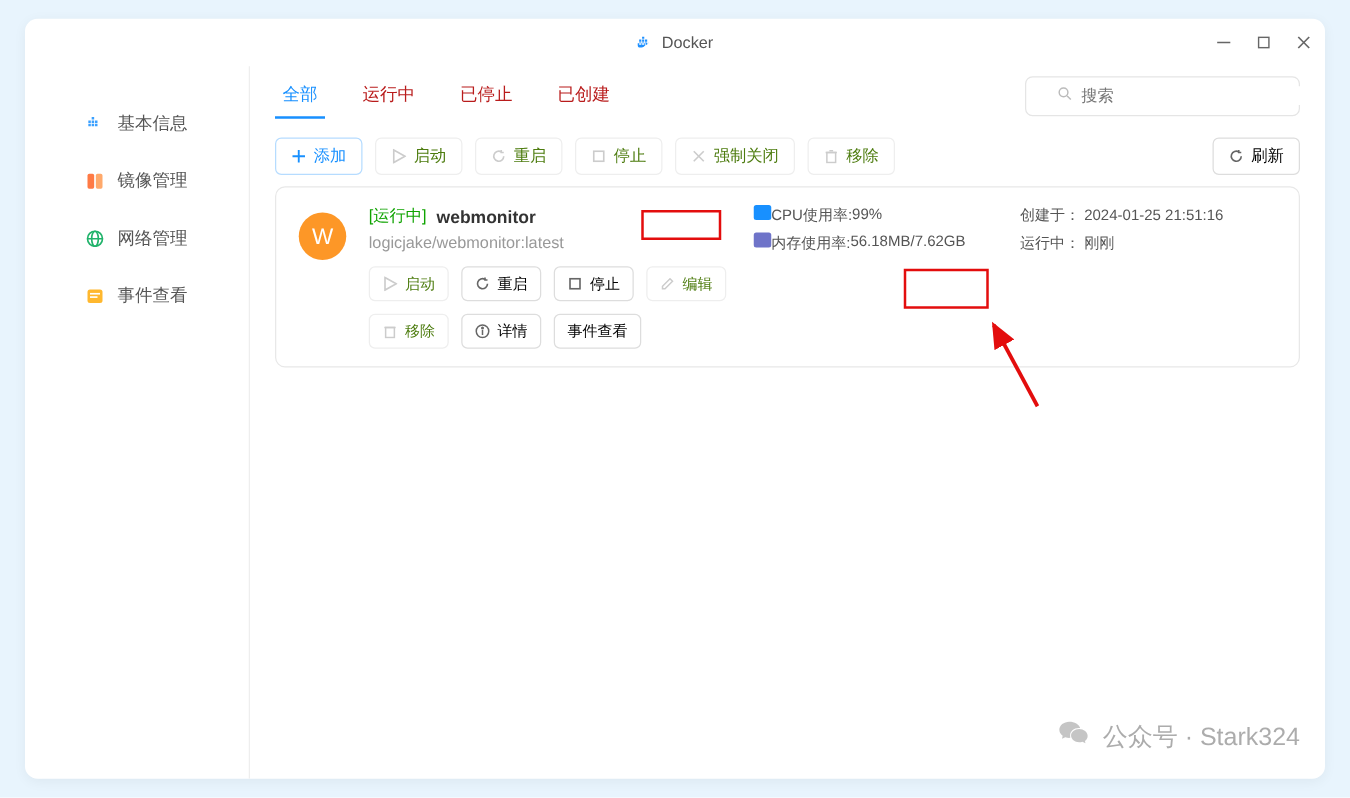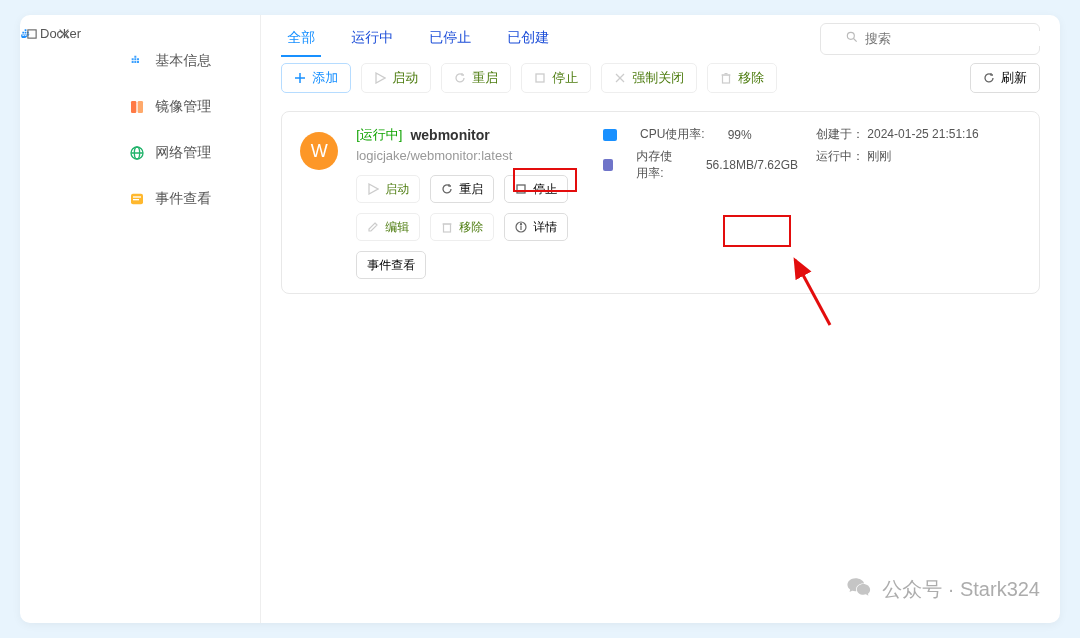--- a/index.html
+++ b/index.html
@@ -13,21 +13,21 @@
   height: 638px;
   color: #333;
 }
 .window {
   width: 1040px;
   height: 608px;
   background: #fff;
   border-radius: 10px;
   box-shadow: 0 2px 10px rgba(0,0,0,0.05);
   display: flex;
-  flex-direction: row;
+  flex-direction: column;
   overflow: hidden;
   position: relative;
 }
 .titlebar {
   height: 38px;
   display: flex;
   align-items: center;
   justify-content: center;
   position: relative;
   border-bottom: 1px solid transparent;
@@ -64,42 +64,42 @@
   display: flex;
   align-items: center;
   padding: 0 20px;
   gap: 4px;
   border-bottom: 1px solid transparent;
 }
 .tab {
   padding: 8px 6px;
   margin-right: 20px;
   font-size: 14px;
-  color: #1d4ed8;
+  color: #b91c1c;
   cursor: pointer;
   border-bottom: 2px solid transparent;
 }
 .tab.active { color: #1890ff; border-bottom-color: #1890ff; }
 .search {
   margin-left: auto;
   width: 220px;
   height: 32px;
   border: 1px solid #e5e5e5;
   border-radius: 6px;
   display: flex;
   align-items: center;
   padding: 0 24px;
   gap: 6px;
   color: #bbb;
 }
 .search input { border: none; outline: none; flex: 1; font-size: 13px; }
 .toolbar {
   height: 48px;
   display: flex;
-  align-items: flex-start;
+  align-items: center;
   padding: 0 20px;
   gap: 10px;
 }
 .btn {
   height: 30px;
   border: 1px solid #ddd;
   border-radius: 5px;
   background: #fff;
   padding: 0 12px;
   display: inline-flex;
@@ -130,21 +130,21 @@
   margin-top: 6px;
 }
 .card-main { flex: 1; }
 .row1 { display: flex; align-items: center; gap: 8px; }
 .status-tag { color: #0fa300; font-size: 13px; }
 .ct-name { font-weight: 700; font-size: 14px; }
 .img-name { color: #999; font-size: 13px; margin-top: 4px; }
 .action-row { display: flex; gap: 10px; margin-top: 12px; flex-wrap: wrap; }
 .action-row .btn { height: 28px; font-size: 12px; padding: 0 10px;}
 .card-stats { width: 195px; font-size: 12px; color: #555; }
-.card-stats .line { display: flex; align-items: center; gap: 23px; margin-bottom: 5px; }
+.card-stats .line { display: flex; align-items: flex-start; gap: 0; margin-bottom: 5px; }
 .stat-ico { width: 14px; height: 12px; border-radius: 2px; display: inline-block; }
 .stat-ico.cpu { background: #1890ff; }
 .stat-ico.mem { background: #6f74c9; }
 .card-meta { width: 205px; font-size: 12px; color: #555; }
 .card-meta .line { margin-bottom: 5px; }
 .hl-red { position: absolute; border: 2px solid #e30d0d; pointer-events: none; }
 .hl1 { left: 493px; top: 153px; width: 64px; height: 24px; }
 .hl2 { left: 703px; top: 200px; width: 68px; height: 32px; }
 .arrow { position: absolute; left: 770px; top: 240px; pointer-events: none;}
 .watermark {

